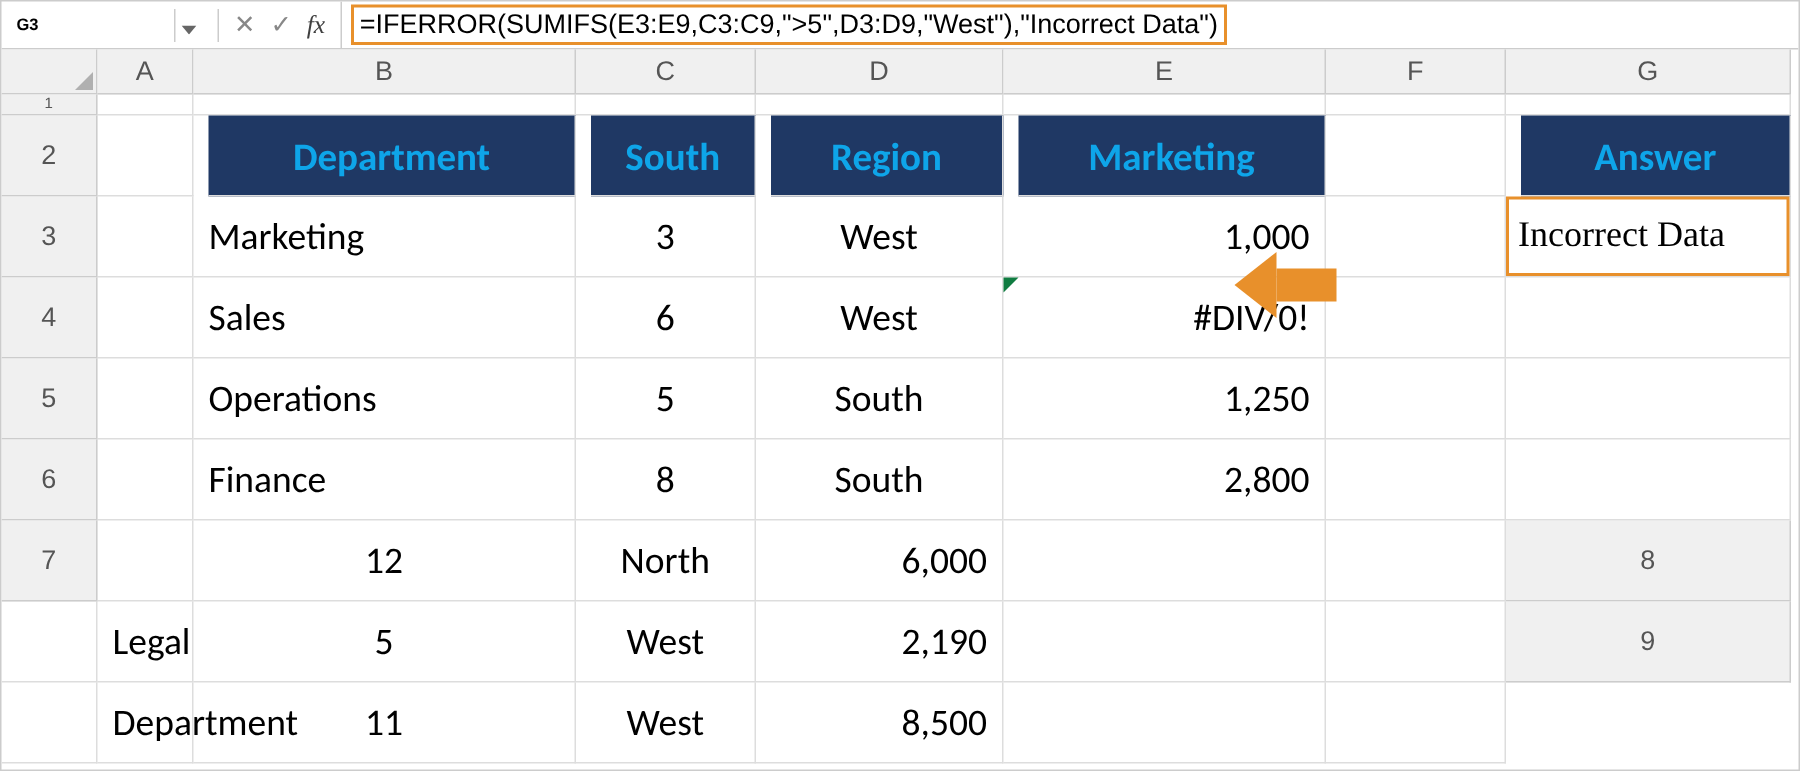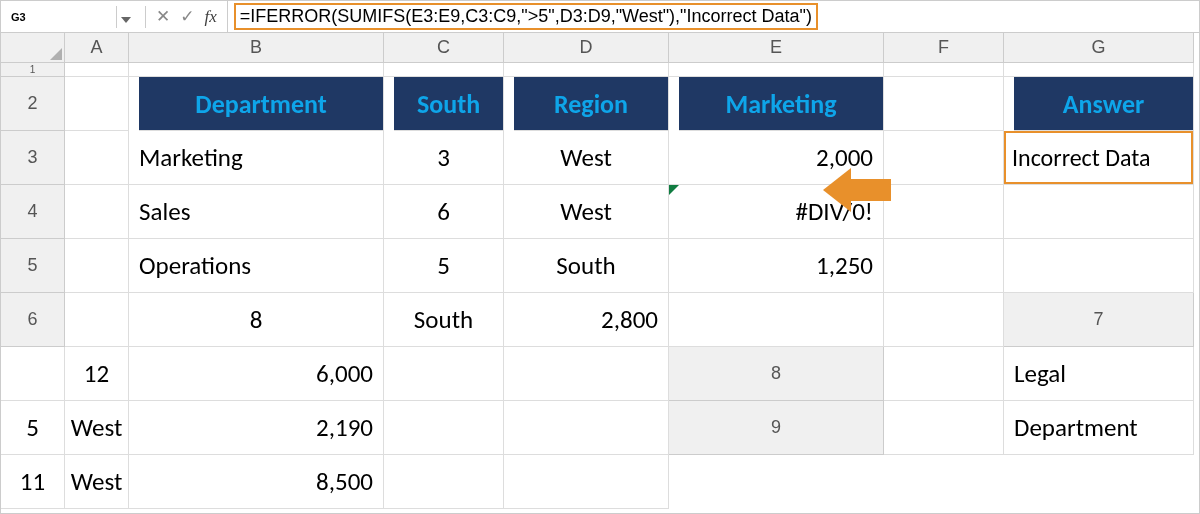--- a/index.html
+++ b/index.html
@@ -137,20 +137,21 @@
     }
 
     .answer-cell {
       border: 2.5px solid #e8902b;
       width: 100%;
       height: 100%;
       display: flex;
       align-items: center;
       padding: 16px 6px;
       font-size: 24px;
+      font-family: Liberation Serif, serif;
     }
     .answer-box { padding:0; }
 
     
     .arrow-wrap {
       position: absolute;
       left: 822px;
       top: 135px;
       display: flex;
       align-items: center;
@@ -217,21 +218,21 @@
   <div class="cell header-cell">Region</div>
   <div class="cell header-cell">Marketing</div>
   <div class="cell"></div>
   <div class="cell header-cell">Answer</div>
 
   <div class="rowhdr">3</div>
   <div class="cell"></div>
   <div class="cell">Marketing</div>
   <div class="cell center">3</div>
   <div class="cell center">West</div>
-  <div class="cell right">2,000</div>
+  <div class="cell right">1,000</div>
   <div class="cell"></div>
   <div class="cell answer-box">
     <div class="answer-cell">Incorrect Data</div>
   </div>
 
   <div class="rowhdr">4</div>
   <div class="cell"></div>
   <div class="cell">Sales</div>
   <div class="cell center">6</div>
   <div class="cell center">West</div>
@@ -243,29 +244,31 @@
   <div class="cell"></div>
   <div class="cell">Operations</div>
   <div class="cell center">5</div>
   <div class="cell center">South</div>
   <div class="cell right">1,250</div>
   <div class="cell"></div>
   <div class="cell"></div>
 
   <div class="rowhdr">6</div>
   <div class="cell"></div>
+  <div class="cell">Finance</div>
   <div class="cell center">8</div>
   <div class="cell center">South</div>
   <div class="cell right">2,800</div>
   <div class="cell"></div>
   <div class="cell"></div>
 
   <div class="rowhdr">7</div>
   <div class="cell"></div>
   <div class="cell center">12</div>
+  <div class="cell center">North</div>
   <div class="cell right">6,000</div>
   <div class="cell"></div>
   <div class="cell"></div>
 
   <div class="rowhdr">8</div>
   <div class="cell"></div>
   <div class="cell">Legal</div>
   <div class="cell center">5</div>
   <div class="cell center">West</div>
   <div class="cell right">2,190</div>

